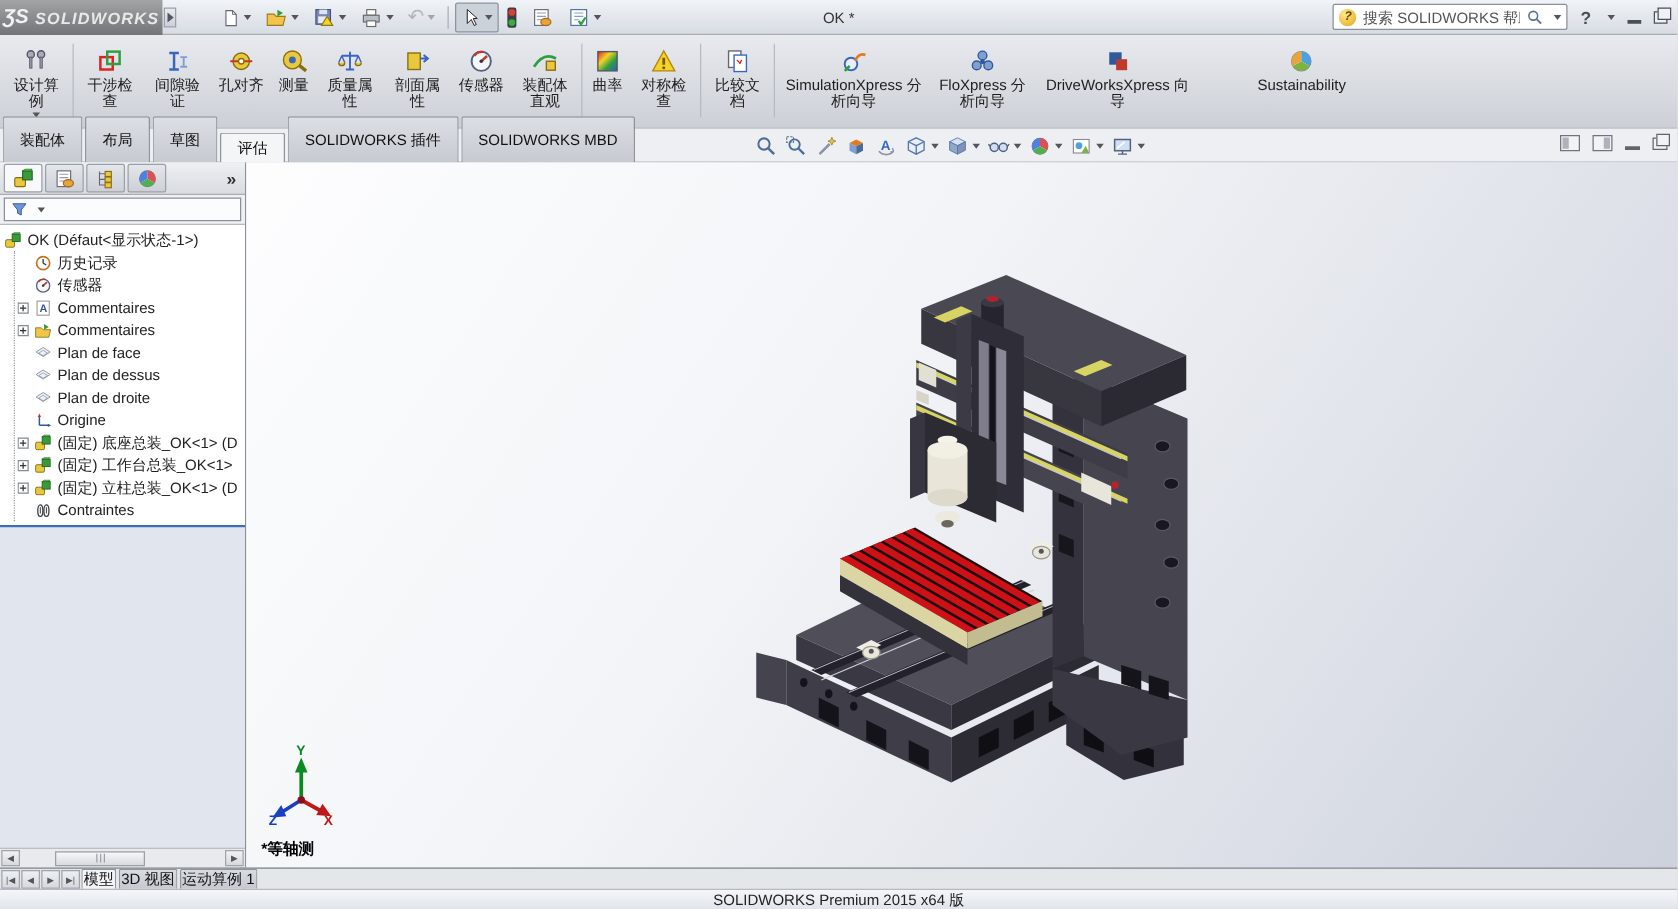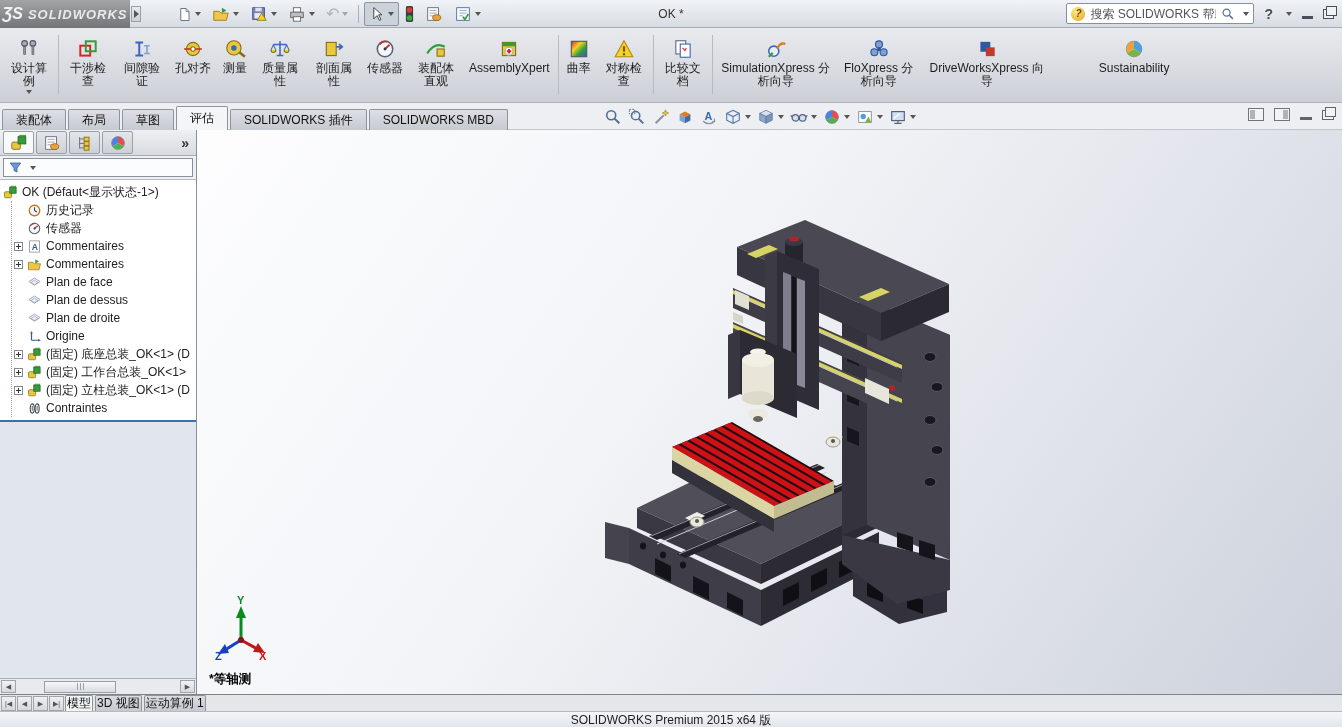--- a/index.html
+++ b/index.html
@@ -33,21 +33,21 @@
 
 .ribbon{position:absolute;left:0;top:28px;width:100%;height:75px;background:linear-gradient(#e8eaee,#d4d7dd 72%,#ccd0d6);border-bottom:1px solid #b0b4ba;display:flex;align-items:flex-start;padding:3px 2px 0 2px;}
 .rbtn{display:flex;flex-direction:column;align-items:center;padding:3px 5px 1px;border:1px solid transparent;border-radius:2px;}
 .ric{height:27px;display:flex;align-items:center;}
 .rlbl{font-size:12px;line-height:13px;text-align:center;color:#1d1d1d;}
 .w42{max-width:42px;}
 .rib-sep{width:1px;align-self:stretch;background:#b7bbc1;margin:4px 2px 8px;}
 
 .band{position:absolute;left:0;top:103px;width:100%;height:27px;background:#edeff2;border-bottom:1px solid #c3c7cd;}
 .ctabs{position:absolute;left:2px;top:104px;height:26px;display:flex;align-items:flex-end;gap:2px;}
-.ctab{height:21px;padding:0 13px;display:flex;align-items:center;background:linear-gradient(#dcdfe4,#c6cad1);border:1px solid #8f949c;border-bottom:none;border-radius:2px 2px 0 0;color:#111;}
+.ctab{height:37px;padding:0 13px;display:flex;align-items:center;background:linear-gradient(#dcdfe4,#c6cad1);border:1px solid #8f949c;border-bottom:none;border-radius:2px 2px 0 0;color:#111;}
 .ctab.active{height:24px;background:#f4f5f7;}
 .hud{position:absolute;left:602px;top:107px;display:flex;align-items:center;gap:2px;}
 .hbtn{display:flex;align-items:center;padding:1px 2px;}
 .band-right{position:absolute;right:8px;top:108px;display:flex;align-items:center;gap:10px;}
 .pane-ico{width:16px;height:13px;border:1px solid #70757d;background:#f2f3f5;position:relative;}
 .pane-ico .half{position:absolute;top:1px;bottom:1px;width:5px;background:#aeb3bb;}
 .pane-ico.l .half{left:1px;} .pane-ico.r .half{right:1px;}
 .minbar2{width:12px;height:3px;background:#60656d;margin-top:7px;}
 .restore2{width:12px;height:10px;border:1.5px solid #60656d;position:relative;background:#f2f3f5;}
 .restore2::before{content:"";position:absolute;left:2px;top:-4px;width:9px;height:8px;border:1.5px solid #60656d;background:#f2f3f5;}
@@ -463,28 +463,20 @@
       <span class="rlbl">传感器</span>
     </div>
   <div class="rbtn">
       <span class="ric">
         <svg width="22" height="22">
           <use href="#s-swoosh"></use>
         </svg>
       </span>
       <span class="rlbl w42">装配体直观</span>
     </div>
-  <div class="rbtn">
-      <span class="ric">
-        <svg width="22" height="22">
-          <use href="#s-axpert"></use>
-        </svg>
-      </span>
-      <span class="rlbl">AssemblyXpert</span>
-    </div>
   <div class="rib-sep"></div>
   <div class="rbtn">
       <span class="ric">
         <svg width="22" height="22">
           <use href="#s-rainbow"></use>
         </svg>
       </span>
       <span class="rlbl">曲率</span>
     </div>
   <div class="rbtn">

